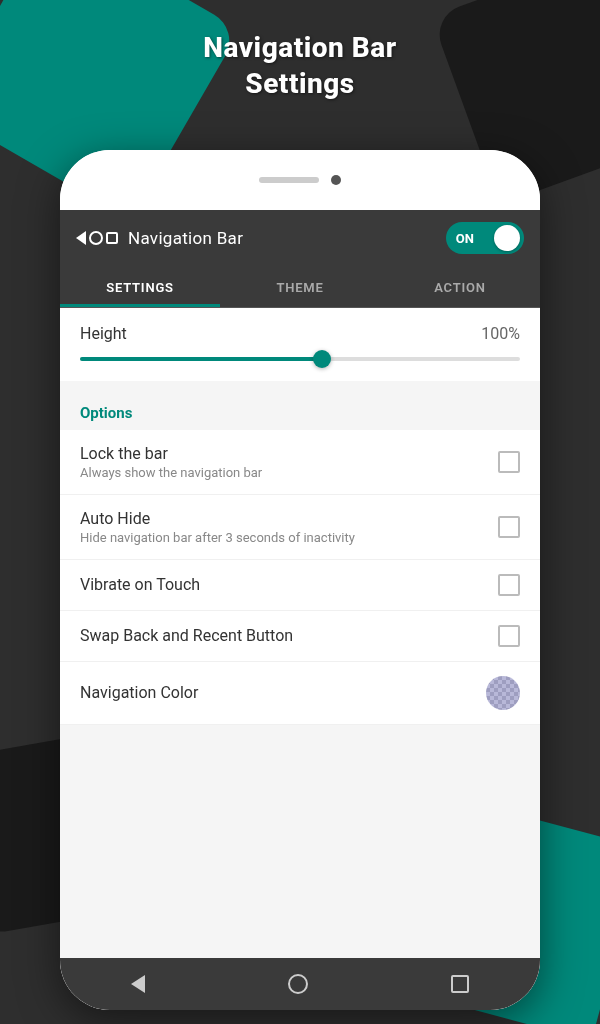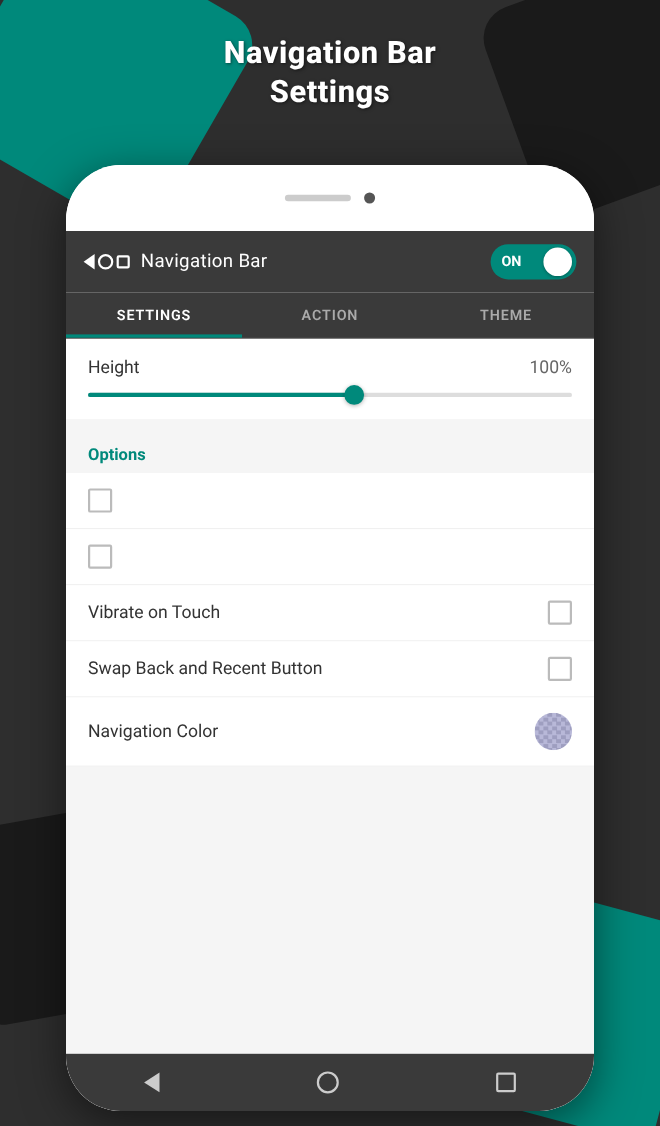--- a/index.html
+++ b/index.html
@@ -390,24 +390,24 @@
         <span class="toggle-label">ON</span>
         <div class="toggle-knob"></div>
       </div>
     </div>
 
     <div class="app-tabs">
       <div class="tab active">
         <span>SETTINGS</span>
       </div>
       <div class="tab">
+        <span>THEME</span>
+      </div>
+      <div class="tab">
         <span>ACTION</span>
-      </div>
-      <div class="tab">
-        <span>THEME</span>
       </div>
     </div>
 
     <div class="settings-content">
 
       <div class="height-section">
         <div class="height-row">
           <span class="height-label">Height</span>
           <span class="height-value">100%</span>
         </div>
@@ -415,24 +415,32 @@
           <div class="slider-fill"></div>
           <div class="slider-thumb"></div>
         </div>
       </div>
 
       <div class="section-header">
         <span class="section-header-text">Options</span>
       </div>
 
       <div class="list-item">
+        <div class="list-item-text">
+          <div class="list-item-title">Lock the bar</div>
+          <div class="list-item-subtitle">Always show the navigation bar</div>
+        </div>
         <div class="checkbox"></div>
       </div>
 
       <div class="list-item">
+        <div class="list-item-text">
+          <div class="list-item-title">Auto Hide</div>
+          <div class="list-item-subtitle">Hide navigation bar after 3 seconds of inactivity</div>
+        </div>
         <div class="checkbox"></div>
       </div>
 
       <div class="list-item">
         <div class="list-item-text">
           <div class="list-item-title">Vibrate on Touch</div>
         </div>
         <div class="checkbox"></div>
       </div>
 

